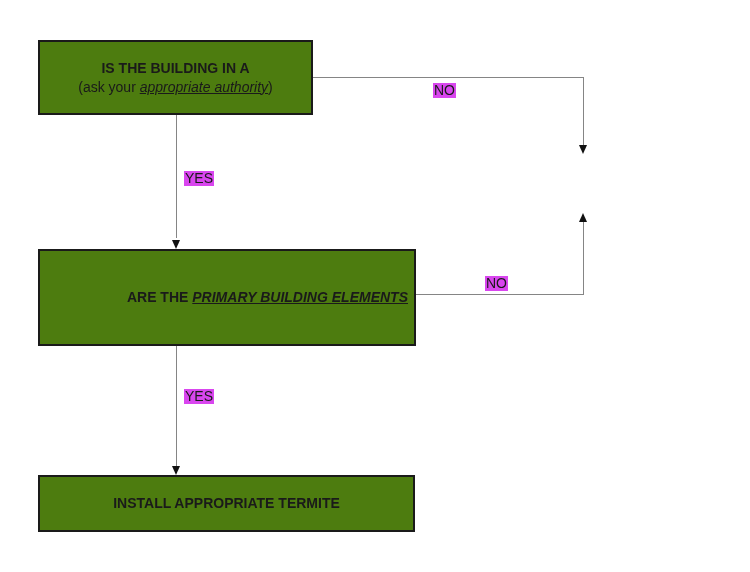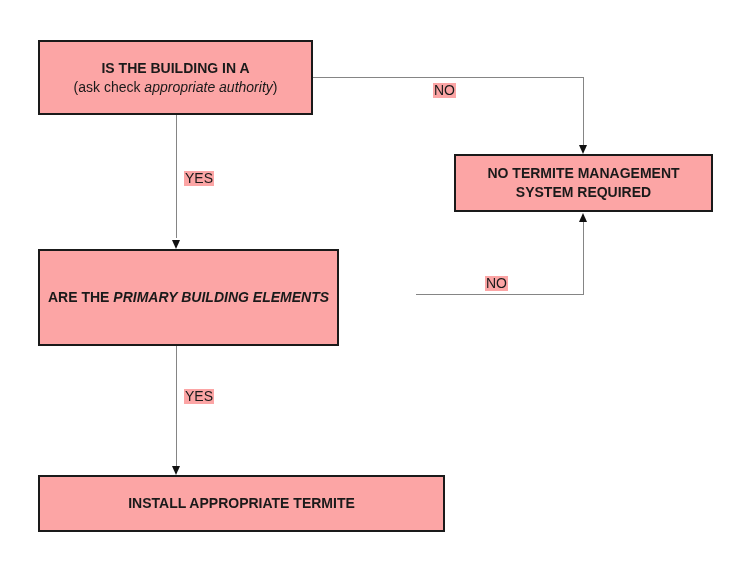--- a/index.html
+++ b/index.html
@@ -13,87 +13,81 @@
     height: 572px;
     background: var(--background, #ffffff);
     font-family: "Liberation Sans", "DejaVu Sans", sans-serif;
     color: var(--text, #1a1a1a);
     overflow: hidden;
   }
   .node {
     position: absolute;
     box-sizing: border-box;
     border: 2px solid var(--border, #1a1a1a);
-    background: #fca5a5;
+    background: #4d7c0f;
     display: flex;
     flex-direction: column;
     justify-content: center;
     align-items: center;
     text-align: center;
     padding: 2px 6px;
   }
   .node .title {
     font-weight: bold;
     font-size: 14px;
     line-height: 19px;
   }
   .node .note {
     font-weight: normal;
     font-size: 14px;
     line-height: 19px;
   }
   #node-risk     { left: 38px;  top: 40px;  width: 275px; height: 75px; }
   #node-no-system{ left: 454px; top: 154px; width: 259px; height: 58px; }
-  #node-elements { left: 38px;  top: 249px; width: 301px; height: 97px; }
-  #node-install  { left: 38px;  top: 475px; width: 407px; height: 57px; }
+  #node-elements { left: 38px;  top: 249px; width: 378px; height: 97px; align-items: flex-end; }
+  #node-install  { left: 38px;  top: 475px; width: 377px; height: 57px; }
 
   .edge {
     position: absolute;
     background: var(--line, #858585);
   }
   .arrow {
     position: absolute;
     width: 0;
     height: 0;
     border-left: 4px solid transparent;
     border-right: 4px solid transparent;
   }
   .arrow.down { border-top: 9px solid var(--arrow, #111111); }
   .arrow.up   { border-bottom: 9px solid var(--arrow, #111111); }
 
   .edge-label {
     position: absolute;
     font-size: 14px;
     line-height: 15px;
     color: var(--text, #1a1a1a);
-    background: #fca5a5;
+    background: #d946ef;
     padding: 0 1px;
   }
-  em { font-style: italic; }
+  em { font-style: italic; text-decoration: underline; }
 </style>
 </head>
 <body>
 
 <div class="canvas">
 
   <div class="node" id="node-risk">
     <div class="title">
       <span>IS THE BUILDING IN A</span><br>
     </div>
     <div class="note">
-      <span>(ask check </span><em>appropriate authority</em><span>)</span>
+      <span>(ask your </span><em>appropriate authority</em><span>)</span>
     </div>
   </div>
 
-  <div class="node" id="node-no-system">
-    <div class="title">
-      <span>NO TERMITE MANAGEMENT</span><br>
-      <span>SYSTEM REQUIRED</span>
-    </div>
-  </div>
 
   <div class="node" id="node-elements">
     <div class="title">
       <span>ARE THE </span><em>PRIMARY BUILDING ELEMENTS</em><br>
     </div>
   </div>
 
   <div class="node" id="node-install">
     <div class="title">
       <span>INSTALL APPROPRIATE TERMITE</span><br>

